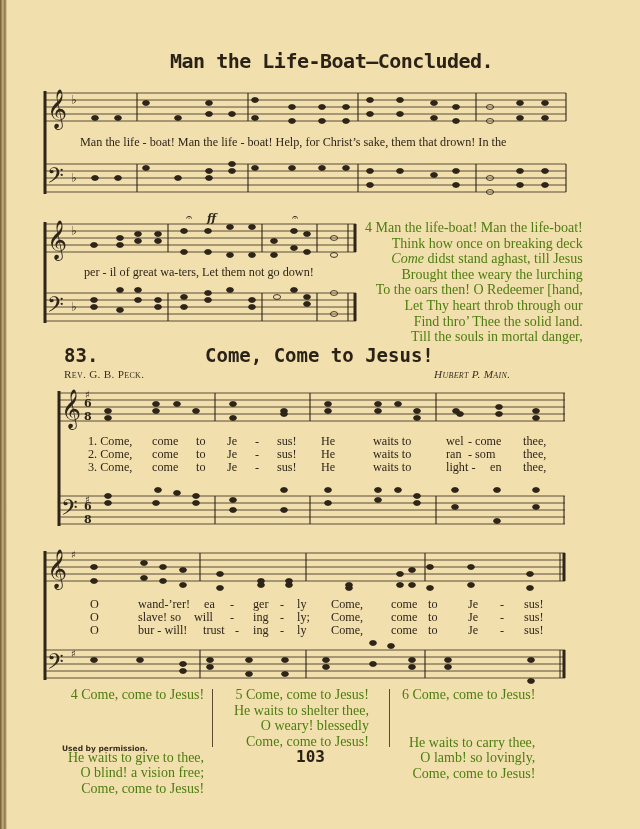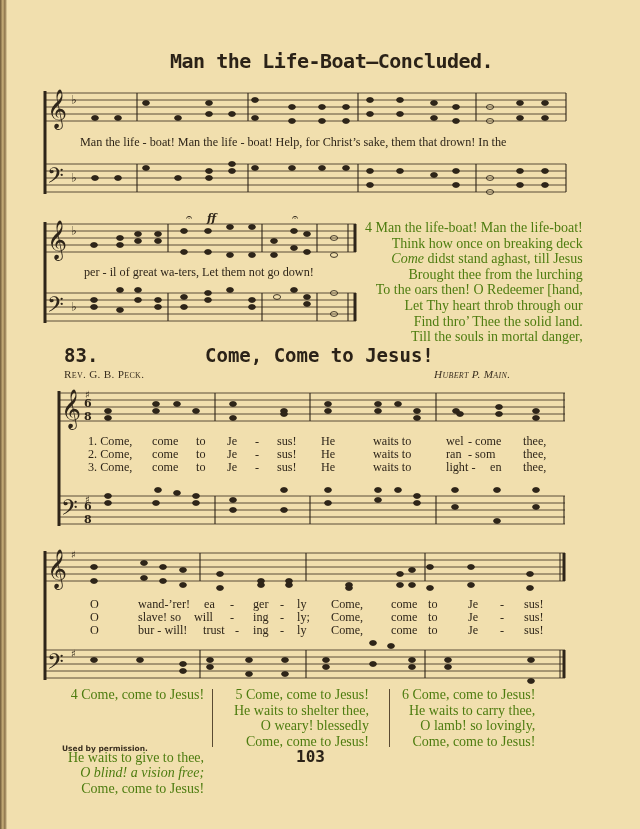--- a/index.html
+++ b/index.html
@@ -395,21 +395,21 @@
   </g>
 </svg>
 
 <div class="abs lyric" style="left:80px;top:135px;">Man the life - boat! Man the life - boat! Help, for Christ’s sake, them that drown! In the</div>
 <div class="abs lyric" style="left:84px;top:265px;">per - il  of great wa-ters, Let them not   go down!</div>
 
 <div class="abs verse" style="left:365px;top:220px;">
   <div>4 Man the life-boat! Man the life-boat!</div>
   <div style="padding-left:12px;">Think how once on breaking deck</div>
   <div><i>Come</i> didst stand aghast, till Jesus</div>
-  <div style="padding-left:12px;">Brought thee from the lurching</div>
+  <div style="padding-left:12px;">Brought thee weary the lurching</div>
   <div>To the oars then! O Redeemer [hand,</div>
   <div style="padding-left:12px;">Let Thy heart throb through our</div>
   <div style="padding-left:12px;">Find thro’ Thee the solid land.</div>
   <div>Till the souls in mortal danger,</div>
 </div>
 
 <div class="abs hnum">83.</div>
 <div class="abs title2">Come, Come to Jesus!</div>
 <div class="abs credit" style="left:64px;top:368px;">Rev. G. B. Peck.</div>
 <div class="abs credit" style="left:434px;top:368px;font-style:italic;">Hubert P. Main.</div>
@@ -500,32 +500,32 @@
     <span style="left:428px">to</span>
     <span style="left:468px">Je</span>
     <span style="left:500px">-</span>
     <span style="left:524px">sus!</span>
   </div>
 </div>
 
 <div class="abs verse" style="left:44px;top:687px;">
   <div>4 Come, come to Jesus!</div>
   <div style="padding-left:24px;margin-top:47px;">He waits to give to thee,</div>
-  <div style="padding-left:12px;font-style:italic;">O blind! a vision free;</div>
+  <div style="padding-left:12px;">O blind! a vision free;</div>
   <div style="padding-left:24px;">Come, come to Jesus!</div>
 </div>
 <div class="vdiv" style="left:212px;top:689px;height:58px;"></div>
 <div class="abs verse" style="left:220px;top:687px;">
   <div>5 Come, come to Jesus!</div>
   <div style="padding-left:14px;">He waits to shelter thee,</div>
   <div>O weary! blessedly</div>
   <div style="padding-left:14px;">Come, come to Jesus!</div>
 </div>
 <div class="vdiv" style="left:389px;top:689px;height:58px;"></div>
 <div class="abs verse" style="left:395px;top:687px;">
   <div>6 Come, come to Jesus!</div>
-  <div style="padding-left:14px;">He waits to carry thee,</div>
+  <div style="padding-left:14px;margin-top:32px;">He waits to carry thee,</div>
   <div>O lamb! so lovingly,</div>
   <div style="padding-left:14px;">Come, come to Jesus!</div>
 </div>
 
 <div class="abs perm">Used by permission.</div>
 <div class="abs pnum">103</div>
 
 </body></html>

